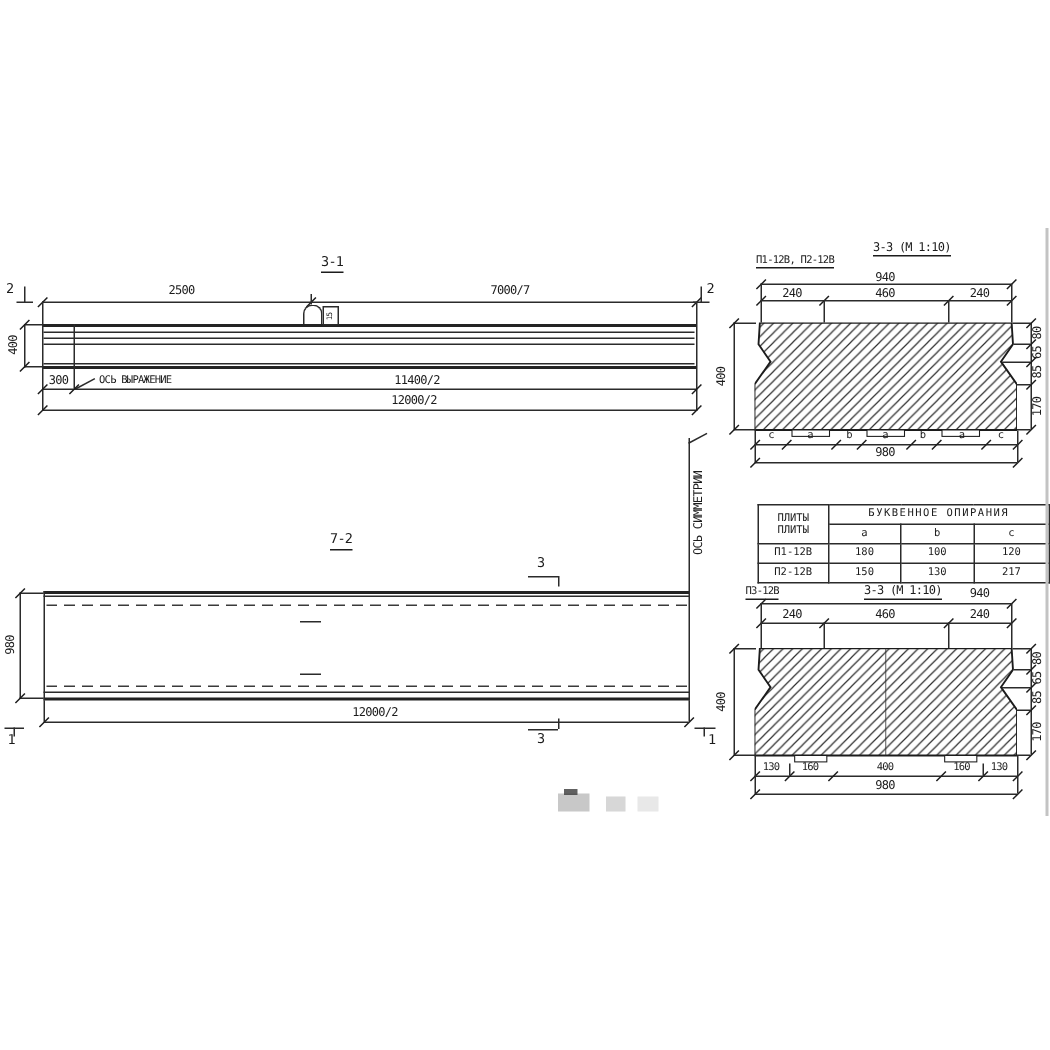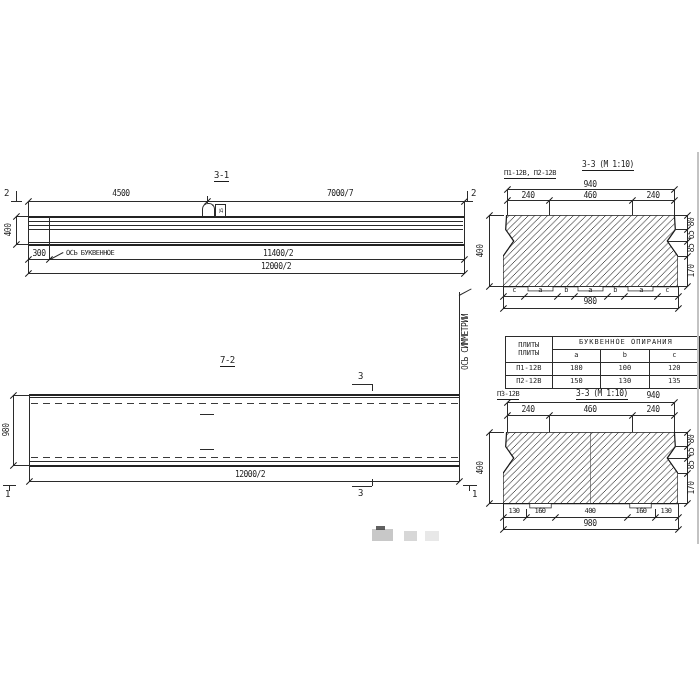--- a/index.html
+++ b/index.html
@@ -33,21 +33,21 @@
 
 <div class="canvas">
 
   <div>
     <div class="txt big u" style="left:214px;top:171px">3-1</div>
 
     <div class="h" style="left:28px;top:201px;width:436px"></div>
     <div class="t" style="left:24px;top:201px"></div>
     <div class="t" style="left:203px;top:201px"></div>
     <div class="t" style="left:460px;top:201px"></div>
-    <div class="txt c" style="left:121px;top:190px">4500</div>
+    <div class="txt c" style="left:121px;top:190px">2500</div>
     <div class="txt c" style="left:340px;top:190px">7000/7</div>
 
     <div class="txt big" style="left:4px;top:189px">2</div>
     <div class="v" style="left:16px;top:191px;height:11px"></div>
     <div class="h" style="left:11px;top:201px;width:11px"></div>
     <div class="txt big" style="left:471px;top:189px">2</div>
     <div class="v" style="left:467px;top:191px;height:11px"></div>
     <div class="h" style="left:462px;top:201px;width:11px"></div>
 
     <div class="h2" style="left:28px;top:216px;width:436px"></div>
@@ -68,21 +68,21 @@
     <div class="v" style="left:16px;top:216px;height:29px"></div>
     <div class="h" style="left:16px;top:216px;width:12px"></div>
     <div class="h" style="left:16px;top:244px;width:12px"></div>
     <div class="t" style="left:12px;top:216px"></div>
     <div class="t" style="left:12px;top:244px"></div>
     <div class="vt" style="left:9px;top:230px">400</div>
 
     <div class="v" style="left:49px;top:216px;height:43px"></div>
     <div class="txt c" style="left:39px;top:250px">300</div>
     <div class="diag" style="left:50px;top:259px;width:15px"></div>
-    <div class="txt sm" style="left:66px;top:250px">ОСЬ БУКВЕННОЕ</div>
+    <div class="txt sm" style="left:66px;top:250px">ОСЬ ВЫРАЖЕНИЕ</div>
 
     <div class="h" style="left:28px;top:259px;width:436px"></div>
     <div class="t" style="left:24px;top:259px"></div>
     <div class="t" style="left:45px;top:259px"></div>
     <div class="t" style="left:460px;top:259px"></div>
     <div class="txt c" style="left:278px;top:250px">11400/2</div>
 
     <div class="h" style="left:28px;top:273px;width:436px"></div>
     <div class="t" style="left:24px;top:273px"></div>
     <div class="t" style="left:460px;top:273px"></div>
@@ -233,21 +233,21 @@
     <tr>
       <td>П1-12В</td>
       <td>180</td>
       <td>100</td>
       <td>120</td>
     </tr>
     <tr>
       <td>П2-12В</td>
       <td>150</td>
       <td>130</td>
-      <td>135</td>
+      <td>217</td>
     </tr>
   </tbody>
     </table>
 
   <div>
     <div class="txt sm u" style="left:497px;top:391px">П3-12В</div>
     <div class="txt u" style="left:576px;top:390px">3-3 (М 1:10)</div>
     <div class="txt c" style="left:653px;top:392px">940</div>
 
     <div class="h" style="left:507px;top:402px;width:167px"></div>

